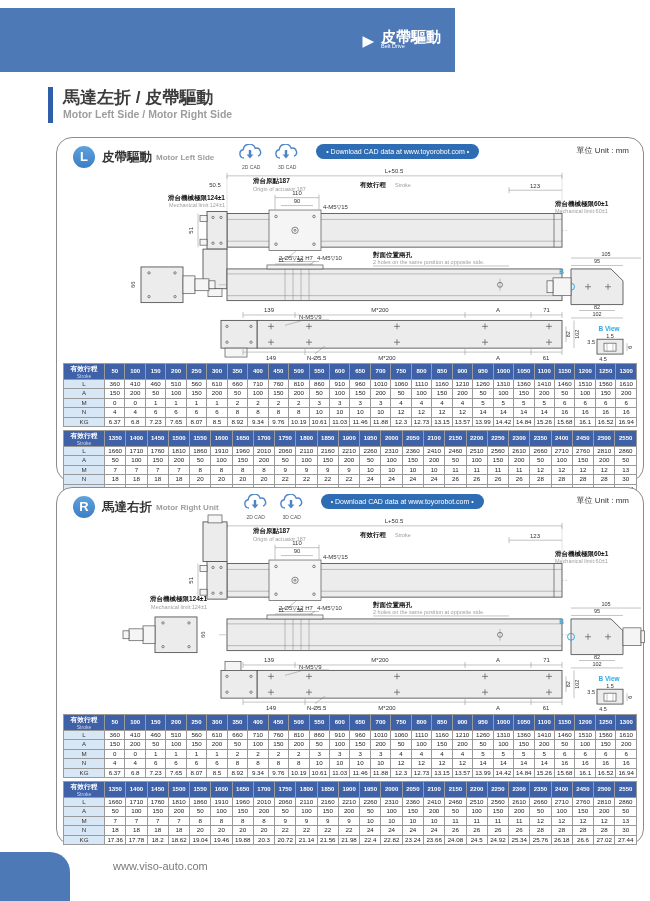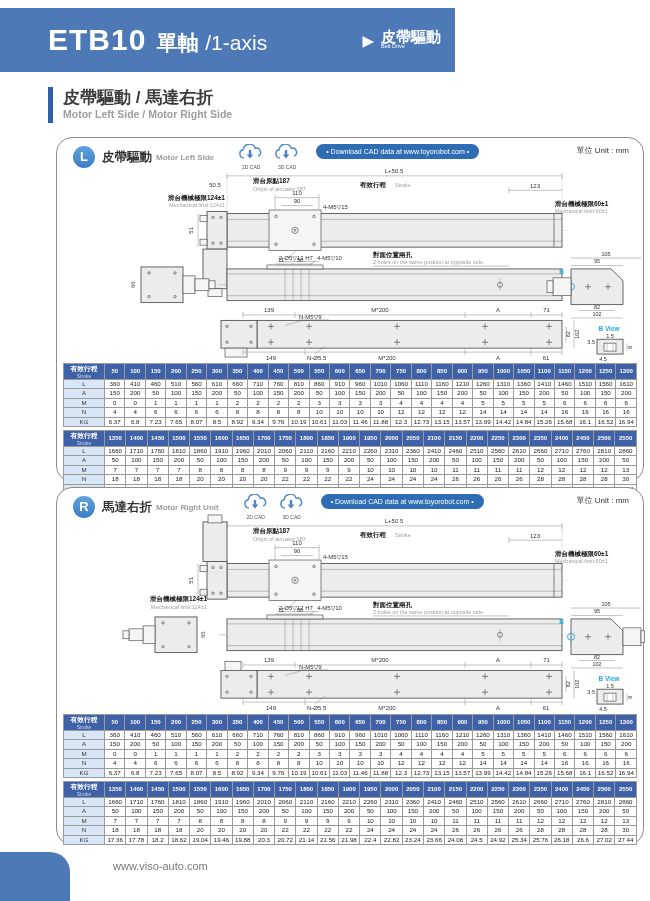--- a/index.html
+++ b/index.html
@@ -68,36 +68,31 @@
   table.stroke-table th.rowlabel{background:#d8e7f6;color:#333;font-weight:normal;}
   table.stroke-table td{color:#222;background:#fff;}
   
   .footer-tab{position:absolute;left:0;top:852px;width:70px;height:49px;background:#4e79b7;border-radius:0 20px 0 0;}
   .footer-url{position:absolute;left:90px;top:860px;font-size:11px;color:#7a7a7a;margin-left:23px;}
 </style>
 </head>
 <body>
 
 <div class="header-band">
-  <div class="hb-title">
-    <span class="hb-model">ETB10</span>
-    <span class="hb-axis">單軸</span>
-    <span class="hb-axis-en">/1-axis</span>
-  </div>
   <div class="drive-badge">
     <span class="drive-tri">▶</span>
     <span>
       <div class="drive-zh">皮帶驅動</div>
       <div class="drive-en">Belt Drive</div>
     </span>
   </div>
 </div>
 
 <div class="section-intro">
-  <div class="si-zh">皮帶驅動 / 馬達右折</div>
+  <div class="si-zh">馬達左折 / 皮帶驅動</div>
   <div class="si-en">Motor Left Side / Motor Right Side</div>
 </div>
 
 <div class="section-box sec-l" id="sec-l">
   <div class="unit-label">單位 Unit : mm</div>
   <div class="sec-head">
     <div class="badge">L</div>
     <span class="name-zh">皮帶驅動</span>
     <span class="name-en">Motor Left Side</span>
     <div class="cad-group">

